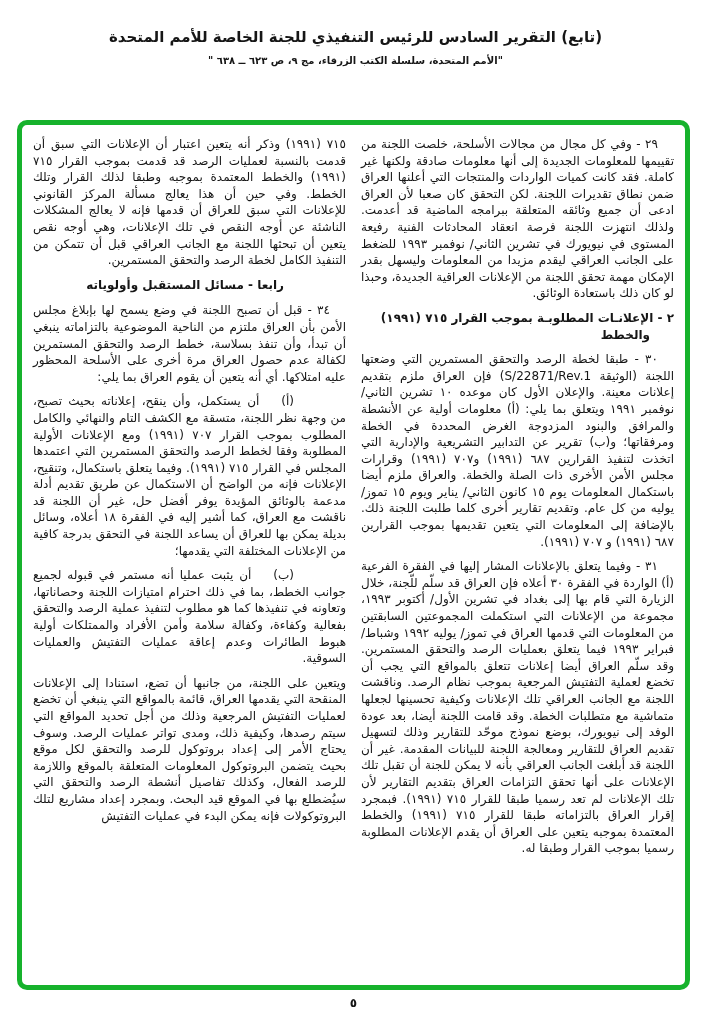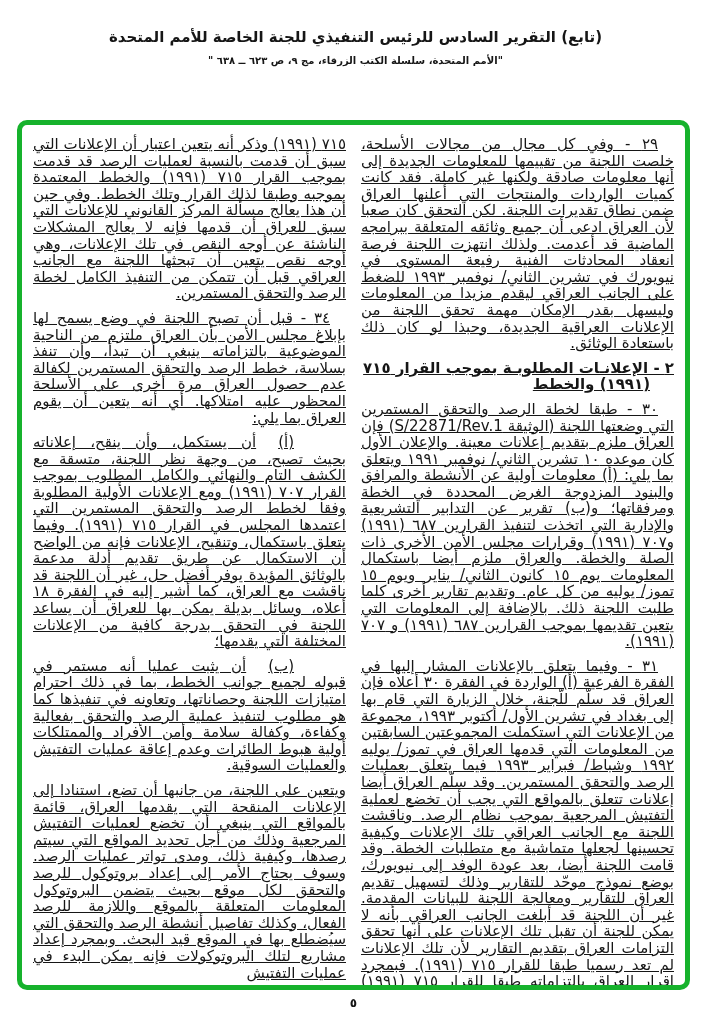--- a/index.html
+++ b/index.html
@@ -15,22 +15,22 @@
   .page-header .date{font-size:13.5px;font-weight:bold;margin-top:11px;}
   .page-header .source{font-size:10px;font-weight:bold;margin-top:9px;}
   .doc-frame{
     position:absolute;left:17px;top:120px;width:673px;height:870px;
     box-sizing:border-box;border:5px solid #16b22c;border-radius:10px;
     padding:11px 11px 8px 11px;overflow:hidden;background:#fff;
   }
   .columns{display:flex;direction:rtl;gap:15px;height:100%;}
   .col{flex:1 1 0;min-width:0;direction:rtl;}
   .col p{
-    margin:0 0 8px 0;font-size:15px;line-height:16.6px;
-    text-align:justify;text-indent:16px;text-decoration:underline;
+    margin:0 0 8px 0;font-size:12px;line-height:16.6px;
+    text-align:justify;text-indent:16px;
   }
   .col p.continuation{text-indent:0;}
   .col p.sec-heading{
     font-weight:bold;text-indent:-24px;padding-right:24px;text-align:right;
     margin:4px 0 8px 0;
   }
   .col p.chapter-heading{
     font-weight:bold;text-indent:0;padding-right:62px;text-align:right;
     margin:6px 0 9px 0;
   }
@@ -54,20 +54,21 @@
 
     <div class="col">
       <p>٢٩ -   وفي كل مجال من مجالات الأسلحة، خلصت اللجنة من تقييمها للمعلومات الجديدة إلى أنها معلومات صادقة ولكنها غير كاملة. فقد كانت كميات الواردات والمنتجات التي أعلنها العراق ضمن نطاق تقديرات اللجنة. لكن التحقق كان صعبا لأن العراق ادعى أن جميع وثائقه المتعلقة ببرامجه الماضية قد أعدمت. ولذلك انتهزت اللجنة فرصة انعقاد المحادثات الفنية رفيعة المستوى في نيويورك في تشرين الثاني/ نوفمبر ١٩٩٣ للضغط على الجانب العراقي ليقدم مزيدا من المعلومات وليسهل بقدر الإمكان مهمة تحقق اللجنة من الإعلانات العراقية الجديدة، وحبذا لو كان ذلك باستعادة الوثائق.</p>
       <p class="sec-heading">٢ - الإعلانـات المطلوبـة بموجب القرار ٧١٥ (١٩٩١) والخطط</p>
       <p>٣٠ -   طبقا لخطة الرصد والتحقق المستمرين التي وضعتها اللجنة (الوثيقة S/22871/Rev.1) فإن العراق ملزم بتقديم إعلانات معينة. والإعلان الأول كان موعده ١٠ تشرين الثاني/ نوفمبر ١٩٩١ ويتعلق بما يلي: (أ) معلومات أولية عن الأنشطة والمرافق والبنود المزدوجة الغرض المحددة في الخطة ومرفقاتها؛ و(ب) تقرير عن التدابير التشريعية والإدارية التي اتخذت لتنفيذ القرارين ٦٨٧ (١٩٩١) و٧٠٧ (١٩٩١) وقرارات مجلس الأمن الأخرى ذات الصلة والخطة. والعراق ملزم أيضا باستكمال المعلومات يوم ١٥ كانون الثاني/ يناير ويوم ١٥ تموز/ يوليه من كل عام. وتقديم تقارير أخرى كلما طلبت اللجنة ذلك. بالإضافة إلى المعلومات التي يتعين تقديمها بموجب القرارين ٦٨٧ (١٩٩١) و ٧٠٧ (١٩٩١).</p>
       <p>٣١ -   وفيما يتعلق بالإعلانات المشار إليها في الفقرة الفرعية (أ) الواردة في الفقرة ٣٠ أعلاه فإن العراق قد سلّم للّجنة، خلال الزيارة التي قام بها إلى بغداد في تشرين الأول/ أكتوبر ١٩٩٣، مجموعة من الإعلانات التي استكملت المجموعتين السابقتين من المعلومات التي قدمها العراق في تموز/ يوليه ١٩٩٢ وشباط/ فبراير ١٩٩٣ فيما يتعلق بعمليات الرصد والتحقق المستمرين. وقد سلّم العراق أيضا إعلانات تتعلق بالمواقع التي يجب أن تخضع لعملية التفتيش المرجعية بموجب نظام الرصد. وناقشت اللجنة مع الجانب العراقي تلك الإعلانات وكيفية تحسينها لجعلها متماشية مع متطلبات الخطة. وقد قامت اللجنة أيضا، بعد عودة الوفد إلى نيويورك، بوضع نموذج موحّد للتقارير وذلك لتسهيل تقديم العراق للتقارير ومعالجة اللجنة للبيانات المقدمة. غير أن اللجنة قد أبلغت الجانب العراقي بأنه لا يمكن للجنة أن تقبل تلك الإعلانات على أنها تحقق التزامات العراق بتقديم التقارير لأن تلك الإعلانات لم تعد رسميا طبقا للقرار ٧١٥ (١٩٩١). فبمجرد إقرار العراق بالتزاماته طبقا للقرار ٧١٥ (١٩٩١) والخطط المعتمدة بموجبه يتعين على العراق أن يقدم الإعلانات المطلوبة رسميا بموجب القرار وطبقا له.</p>
     </div>
 
     <div class="col">
       <p class="continuation">٧١٥ (١٩٩١) وذكر أنه يتعين اعتبار أن الإعلانات التي سبق أن قدمت بالنسبة لعمليات الرصد قد قدمت بموجب القرار ٧١٥ (١٩٩١) والخطط المعتمدة بموجبه وطبقا لذلك القرار وتلك الخطط. وفي حين أن هذا يعالج مسألة المركز القانوني للإعلانات التي سبق للعراق أن قدمها فإنه لا يعالج المشكلات الناشئة عن أوجه النقص في تلك الإعلانات، وهي أوجه نقص يتعين أن تبحثها اللجنة مع الجانب العراقي قبل أن تتمكن من التنفيذ الكامل لخطة الرصد والتحقق المستمرين.</p>
+      <p class="chapter-heading">رابعا -  مسائل المستقبل وأولوياته</p>
       <p>٣٤ -   قبل أن تصبح اللجنة في وضع يسمح لها بإبلاغ مجلس الأمن بأن العراق ملتزم من الناحية الموضوعية بالتزاماته ينبغي أن تبدأ، وأن تنفذ بسلاسة، خطط الرصد والتحقق المستمرين لكفالة عدم حصول العراق مرة أخرى على الأسلحة المحظور عليه امتلاكها. أي أنه يتعين أن يقوم العراق بما يلي:</p>
       <p class="list-item"><span class="item-marker">(أ)</span><span>أن يستكمل، وأن ينقح، إعلاناته بحيث تصبح، من وجهة نظر اللجنة، متسقة مع الكشف التام والنهائي والكامل المطلوب بموجب القرار ٧٠٧ (١٩٩١) ومع الإعلانات الأولية المطلوبة وفقا لخطط الرصد والتحقق المستمرين التي اعتمدها المجلس في القرار ٧١٥ (١٩٩١). وفيما يتعلق باستكمال، وتنقيح، الإعلانات فإنه من الواضح أن الاستكمال عن طريق تقديم أدلة مدعمة بالوثائق المؤيدة يوفر أفضل حل، غير أن اللجنة قد ناقشت مع العراق، كما أشير إليه في الفقرة ١٨ أعلاه، وسائل بديلة يمكن بها للعراق أن يساعد اللجنة في التحقق بدرجة كافية من الإعلانات المختلفة التي يقدمها؛</span></p>
       <p class="list-item"><span class="item-marker">(ب)</span><span>أن يثبت عمليا أنه مستمر في قبوله لجميع جوانب الخطط، بما في ذلك احترام امتيازات اللجنة وحصاناتها، وتعاونه في تنفيذها كما هو مطلوب لتنفيذ عملية الرصد والتحقق بفعالية وكفاءة، وكفالة سلامة وأمن الأفراد والممتلكات أولية هبوط الطائرات وعدم إعاقة عمليات التفتيش والعمليات السوقية.</span></p>
       <p class="continuation">ويتعين على اللجنة، من جانبها أن تضع، استنادا إلى الإعلانات المنقحة التي يقدمها العراق، قائمة بالمواقع التي ينبغي أن تخضع لعمليات التفتيش المرجعية وذلك من أجل تحديد المواقع التي سيتم رصدها، وكيفية ذلك، ومدى تواتر عمليات الرصد. وسوف يحتاج الأمر إلى إعداد بروتوكول للرصد والتحقق لكل موقع بحيث يتضمن البروتوكول المعلومات المتعلقة بالموقع واللازمة للرصد الفعال، وكذلك تفاصيل أنشطة الرصد والتحقق التي سيُضطلع بها في الموقع قيد البحث. وبمجرد إعداد مشاريع لتلك البروتوكولات فإنه يمكن البدء في عمليات التفتيش</p>
     </div>
 
   </div>
 </section>
 
 <div class="page-number">٥</div>

